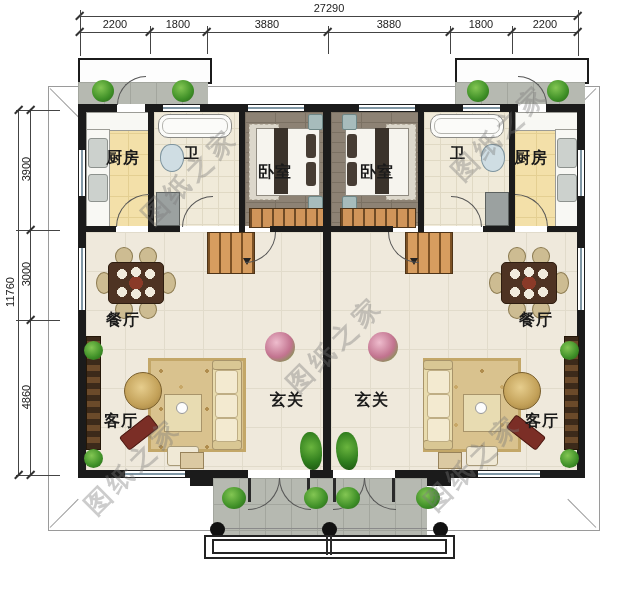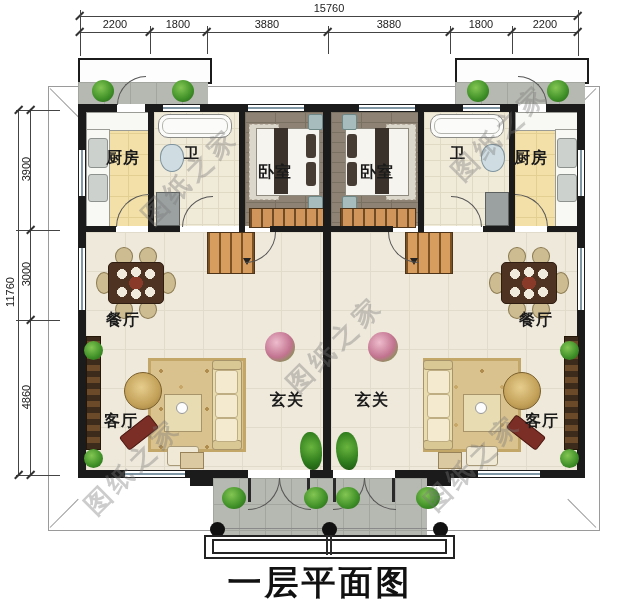--- a/index.html
+++ b/index.html
@@ -273,21 +273,21 @@
   <div class="rlabel" style="left:355px;top:390px">玄关</div>
 
   <div class="wm" style="left:100px;top:159px">图纸之家</div>
   <div class="wm" style="left:410px;top:115px">图纸之家</div>
   <div class="wm" style="left:245px;top:327px">图纸之家</div>
   <div class="wm" style="left:43px;top:449px">图纸之家</div>
   <div class="wm" style="left:383px;top:445px">图纸之家</div>
 
   <div>
     <div class="dimline" style="left:80px;top:16px;width:498px;height:1px"></div>
-    <div class="dimtxt" style="left:299px;top:2px;width:60px">15760</div>
+    <div class="dimtxt" style="left:299px;top:2px;width:60px">27290</div>
     <div class="slash" style="left:74px;top:15px"></div>
     <div class="slash" style="left:572px;top:15px"></div>
     <div class="dimline" style="left:80px;top:32px;width:498px;height:1px"></div>
     <div class="dimline" style="left:80px;top:10px;width:1px;height:46px"></div>
     <div class="dimline" style="left:150px;top:26px;width:1px;height:28px"></div>
     <div class="dimline" style="left:207px;top:26px;width:1px;height:28px"></div>
     <div class="dimline" style="left:328px;top:26px;width:1px;height:28px"></div>
     <div class="dimline" style="left:450px;top:26px;width:1px;height:28px"></div>
     <div class="dimline" style="left:512px;top:26px;width:1px;height:28px"></div>
     <div class="dimline" style="left:578px;top:10px;width:1px;height:46px"></div>
@@ -318,14 +318,13 @@
     <div class="slash" style="left:25px;top:319px"></div>
     <div class="slash" style="left:25px;top:474px"></div>
     <div class="slash" style="left:13px;top:109px"></div>
     <div class="slash" style="left:13px;top:474px"></div>
     <div class="vlabel" style="left:-20px;top:286px;width:60px">11760</div>
     <div class="vlabel" style="left:-4px;top:163px;width:60px">3900</div>
     <div class="vlabel" style="left:-4px;top:268px;width:60px">3000</div>
     <div class="vlabel" style="left:-4px;top:391px;width:60px">4860</div>
   </div>
 
-  <div class="title" style="left:160px;top:560px;width:320px;height:44px;line-height:44px">一层平面图</div>
 </div>
 
 </body></html>

